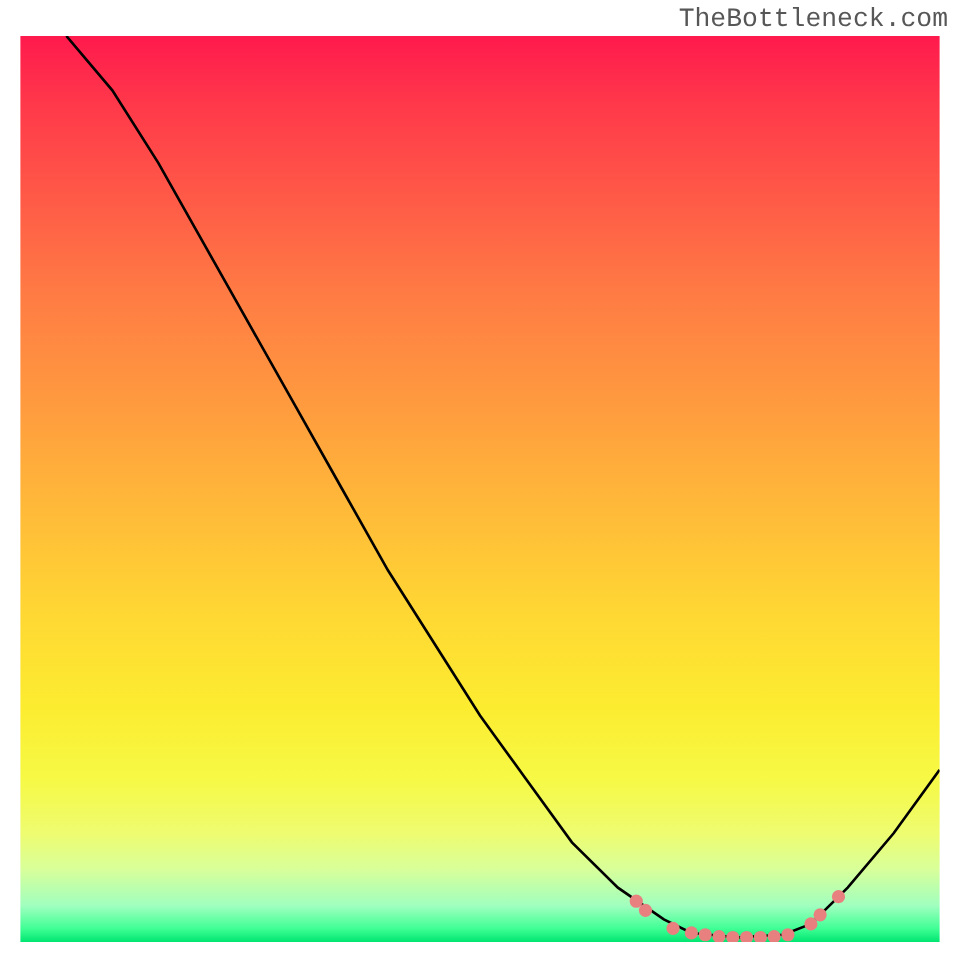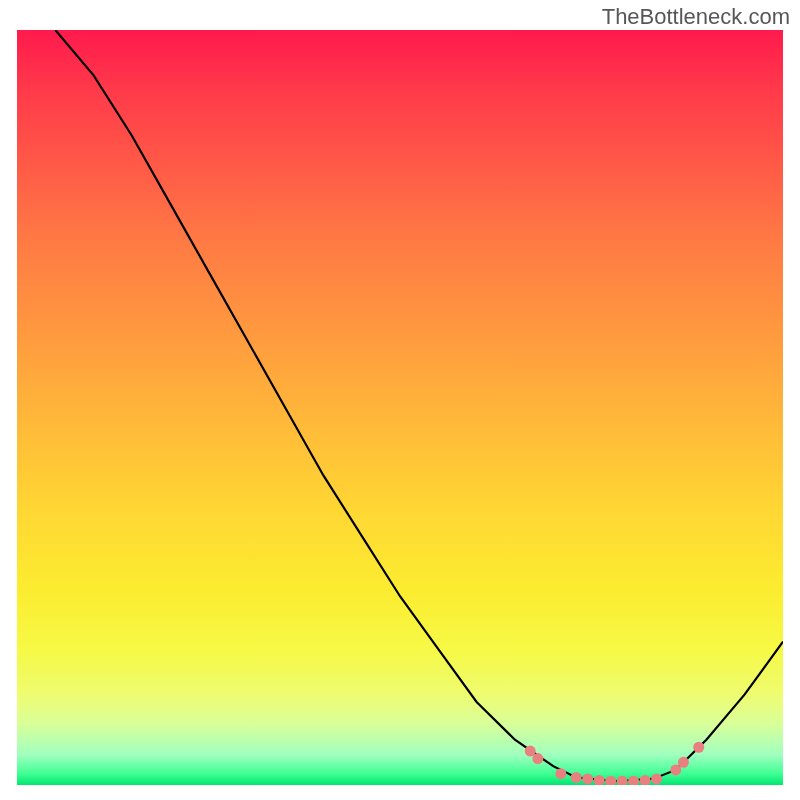--- a/index.html
+++ b/index.html
@@ -10,20 +10,21 @@
     position: relative;
     font-family: Arial, sans-serif;
   }
   .attribution {
     position: absolute;
     top: 4px;
     right: 10px;
     font-size: 22px;
     color: #575757;
     font-weight: normal;
+    font-family: Liberation Mono, monospace;
   }
   .chart-area {
     position: absolute;
     left: 17px;
     top: 30px;
     width: 766px;
     height: 755px;
   }
   .gradient-bg {
     position: absolute;

